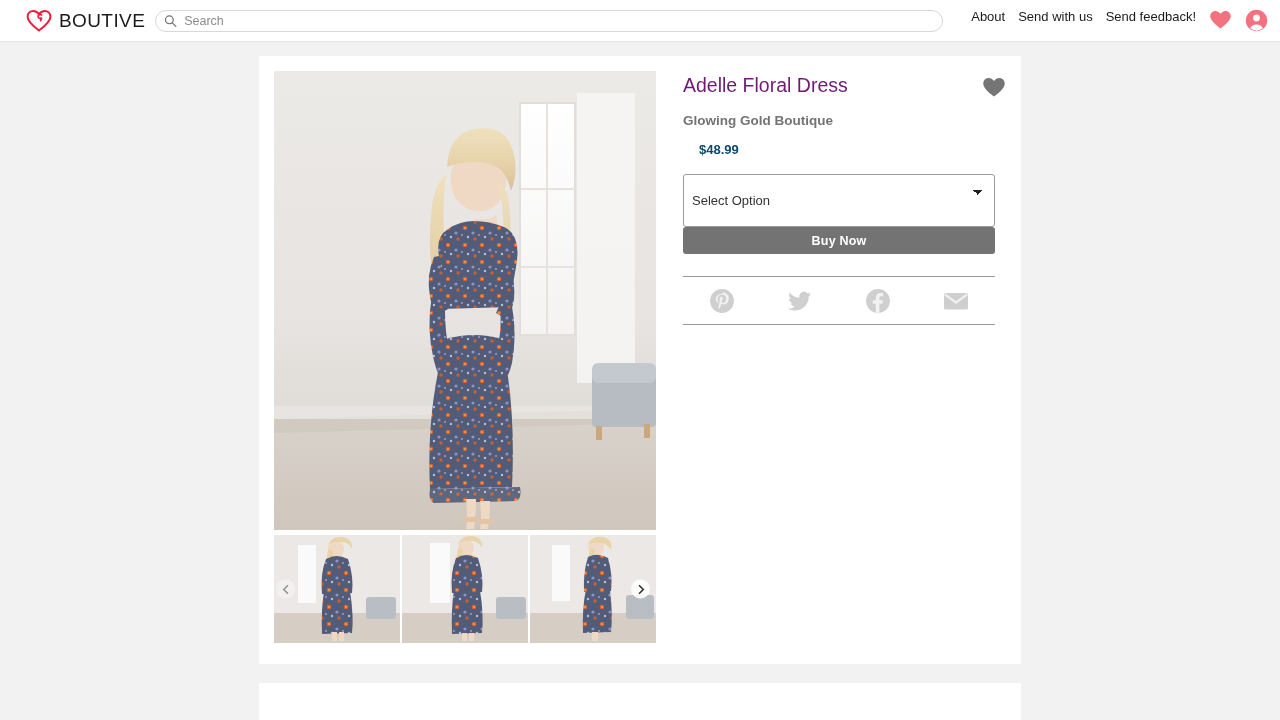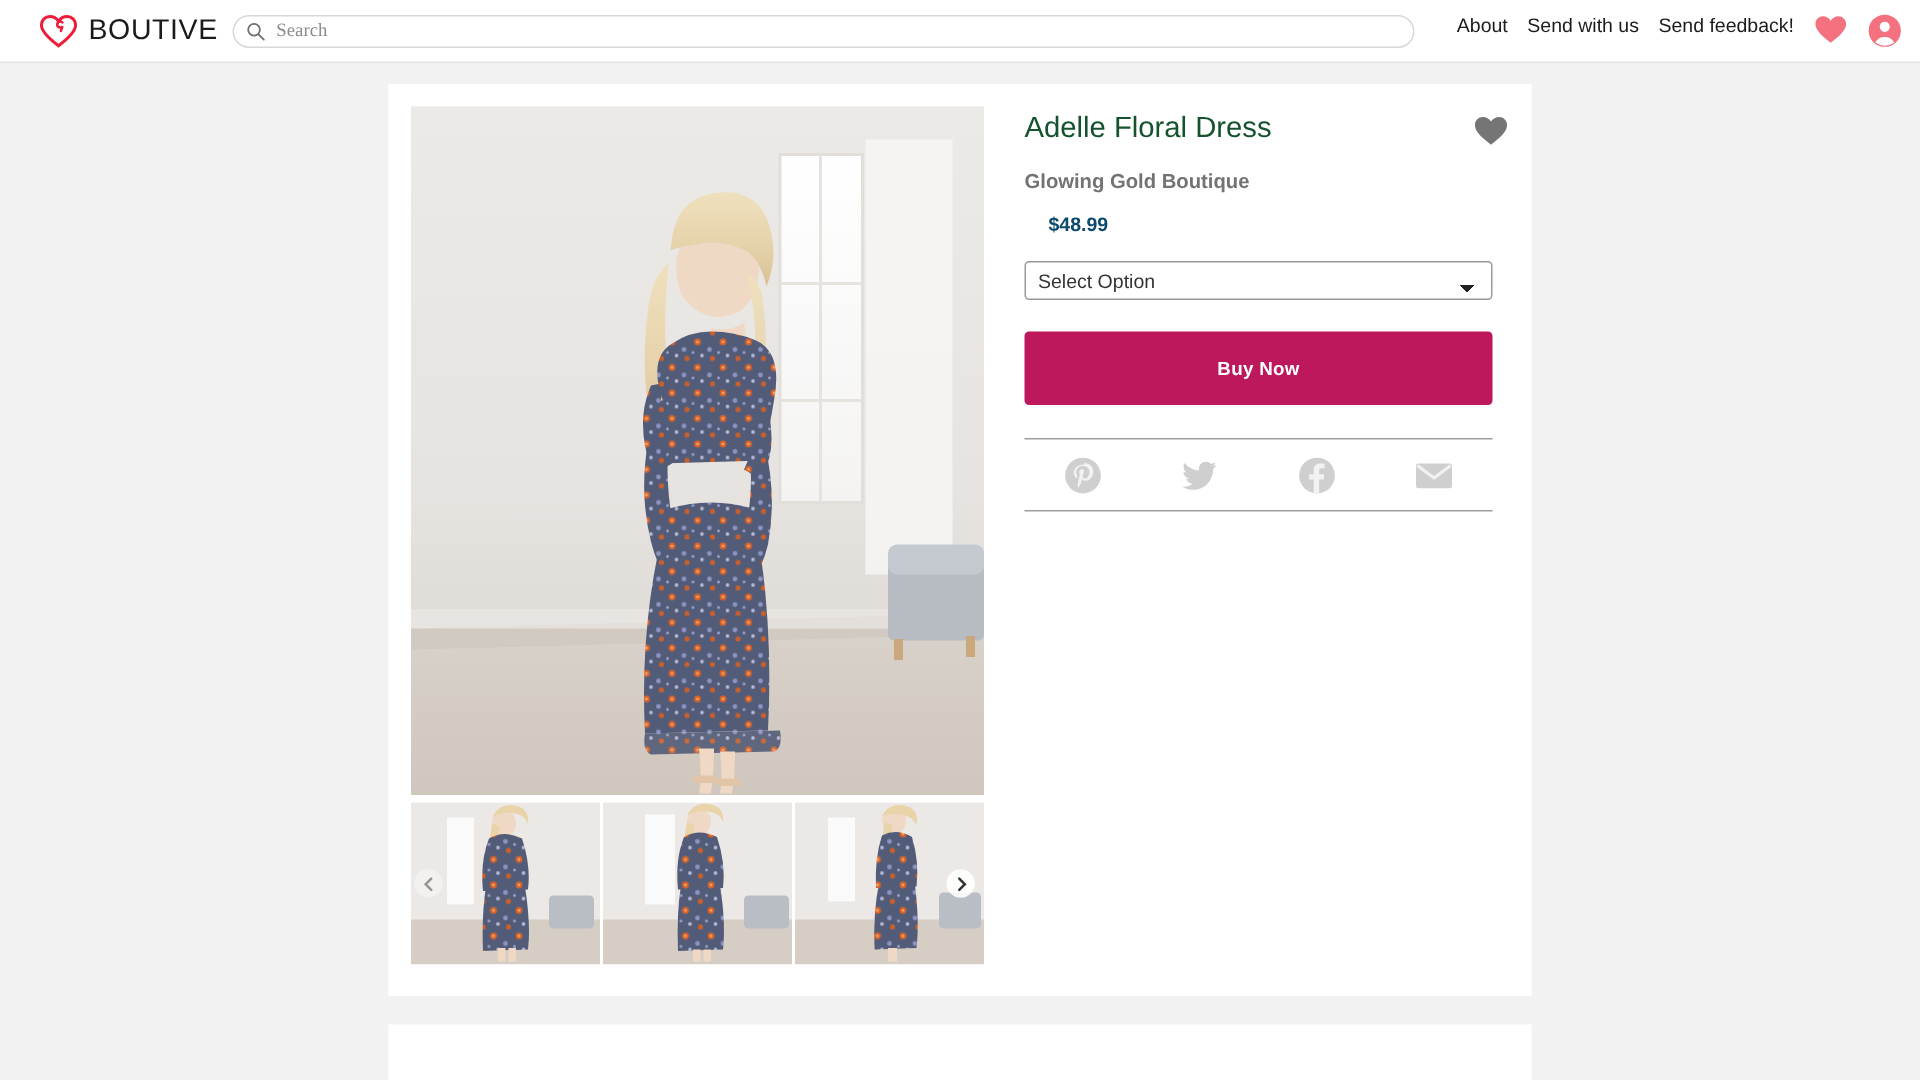--- a/index.html
+++ b/index.html
@@ -40,21 +40,21 @@
     margin-right: 16px;
   }
   .search-input {
     width: 100%;
     height: 22px;
     border: 1px solid #d8d8d8;
     border-radius: 11px;
     background: #fff;
     padding: 0 10px 0 28px;
     font-size: 12.5px;
-    font-family: Liberation Serif, serif;
+    font-family: Liberation Sans, sans-serif;
     color: #333;
     outline: none;
   }
   .search-input::placeholder { color: #8b8b8b; }
   .search-icon {
     position: absolute;
     left: 9px; top: 50%;
     transform: translateY(-50%);
     width: 13px; height: 13px;
     pointer-events: none;
@@ -143,65 +143,64 @@
     padding-top: 3px;
   }
   .title-row {
     display: flex;
     align-items: flex-start;
     justify-content: space-between;
   }
   .product-title {
     font-size: 19.5px;
     font-weight: 400;
-    color: #14532d;
+    color: #701a75;
     margin: 0;
     line-height: 1.2;
   }
   .fav-heart { width: 24px; height: 22px; flex: 0 0 auto; margin-top: 2px; cursor: pointer; }
   .shop-name {
     font-size: 13.5px;
     font-weight: bold;
     color: #737373;
     margin: 15px 0 0 0;
   }
   .price {
     font-size: 13px;
     color: #0c4a6e;
     font-weight: bold;
     margin: 14px 0 0 16px;
   }
   .option-select {
     margin-top: 17px;
     width: 312px;
-    height: 26px;
+    height: 53px;
     border: 1px solid #9a9a9a;
     border-radius: 3px;
     background: #fff;
     font-size: 13px;
     font-family: "Liberation Sans", sans-serif;
     color: #333;
     padding: 0 8px;
     appearance: none;
     -webkit-appearance: none;
     background-image:
       linear-gradient(45deg, transparent 50%, #222 50%),
       linear-gradient(135deg, #222 50%, transparent 50%);
     background-position:
       calc(100% - 16px) 15px,
       calc(100% - 11px) 15px;
     background-size: 5px 5px, 5px 5px;
     background-repeat: no-repeat;
     cursor: pointer;
   }
   .buy-btn {
-    margin-top: 21px;
     width: 312px;
-    height: 49px;
-    background: #be185d;
+    height: 27px;
+    background: #737373;
     color: #ffffff;
     border: none;
     border-radius: 3px;
     font-size: 12.5px;
     font-weight: bold;
     font-family: "Liberation Sans", sans-serif;
     cursor: pointer;
     letter-spacing: 0.2px;
   }
   .share-bar {

